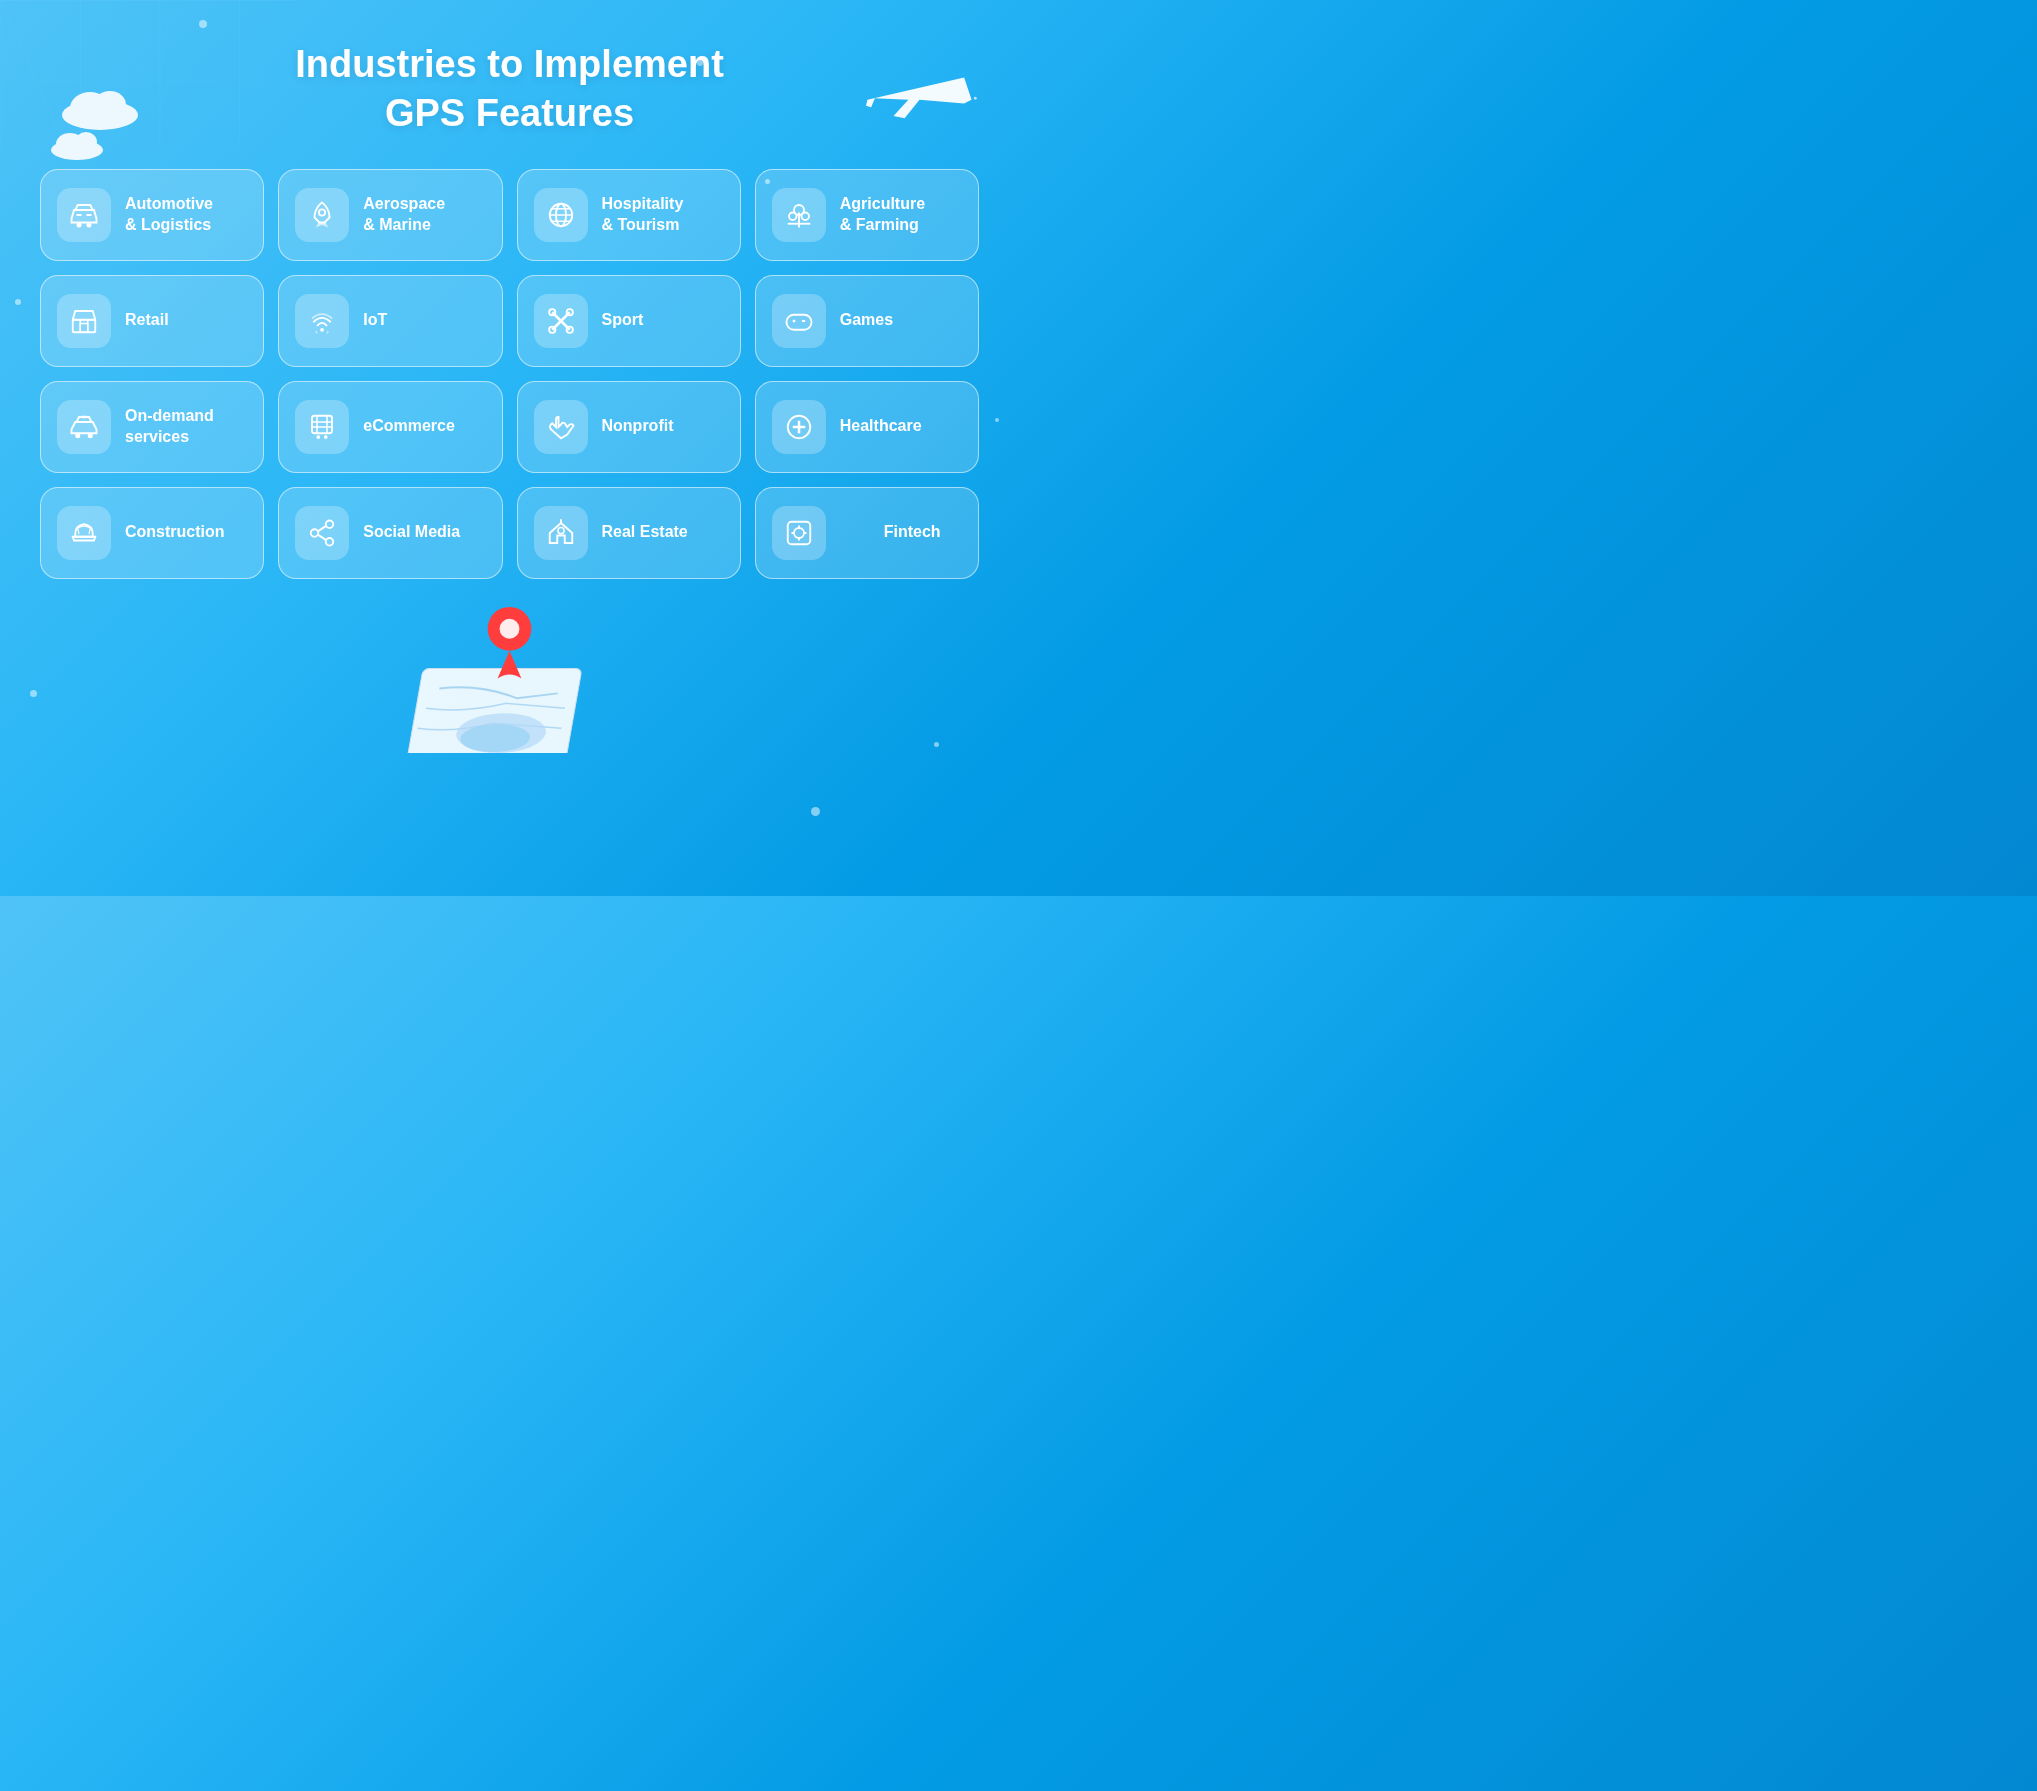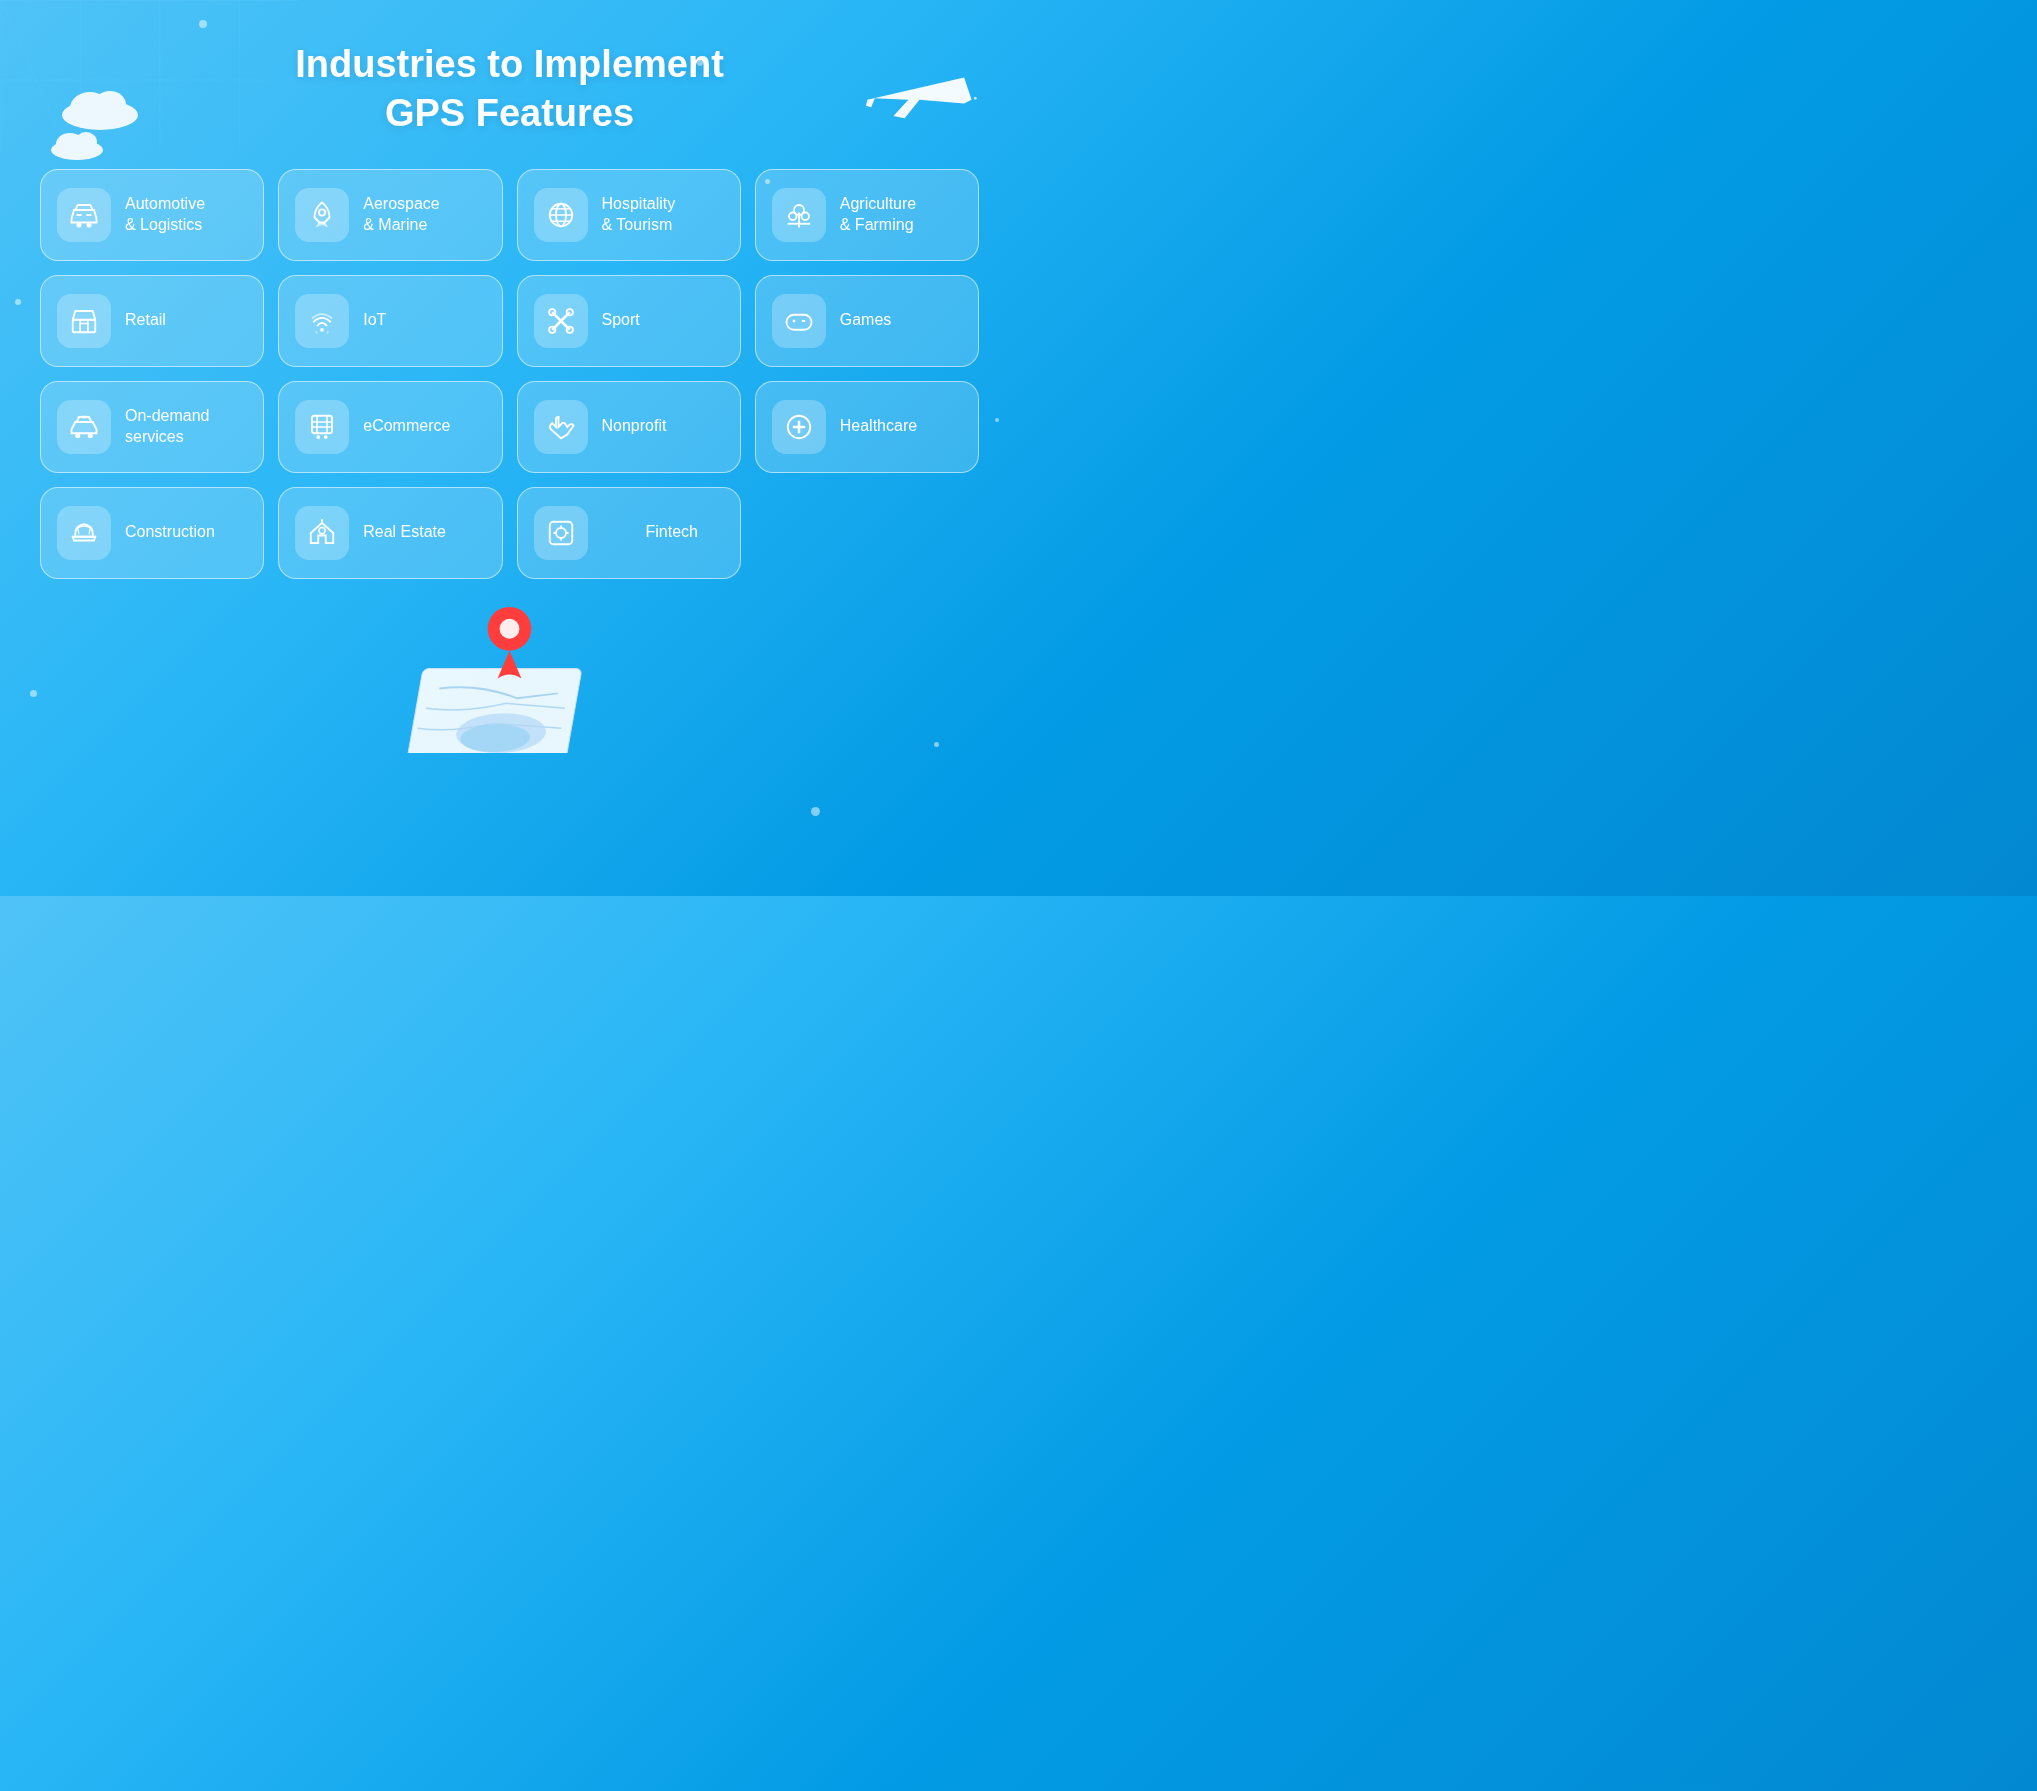--- a/index.html
+++ b/index.html
@@ -87,21 +87,21 @@
       display: flex;
       align-items: center;
       justify-content: center;
       flex-shrink: 0;
       font-size: 26px;
     }
 
     .card-label {
       color: white;
       font-size: 16px;
-      font-weight: 400;
+      font-weight: 700;
       line-height: 1.3;
     }
 
     
     .bottom-section {
       display: flex;
       justify-content: center;
       margin-top: 20px;
       position: relative;
       z-index: 2;
@@ -324,20 +324,31 @@
           <path d="M5 13 Q5 6 12 5 Q19 6 19 13 L19 15 H5 Z" fill="none" stroke="white" stroke-width="1.5"></path>
           <path d="M3 15 H21 L20 18 H4 Z" fill="none" stroke="white" stroke-width="1.5"></path>
           <path d="M8 13 L7 8 Q12 5 17 8 L16 13" fill="none" stroke="white" stroke-width="1"></path>
         </svg>
       </div>
       <span class="card-label" style="white-space: pre-line;">Construction</span>
     </div>
     <div class="card">
       <div class="card-icon">
         <svg class="icon" viewBox="0 0 24 24" xmlns="http://www.w3.org/2000/svg">
+          <circle cx="18" cy="5" r="3" fill="none" stroke="white" stroke-width="1.5"></circle>
+          <circle cx="6" cy="12" r="3" fill="none" stroke="white" stroke-width="1.5"></circle>
+          <circle cx="18" cy="19" r="3" fill="none" stroke="white" stroke-width="1.5"></circle>
+          <path d="M9 10.5 L15 6.5 M9 13.5 L15 17.5" stroke="white" stroke-width="1.5"></path>
+        </svg>
+      </div>
+      <span class="card-label" style="white-space: pre-line;">Social Media</span>
+    </div>
+    <div class="card">
+      <div class="card-icon">
+        <svg class="icon" viewBox="0 0 24 24" xmlns="http://www.w3.org/2000/svg">
           <path d="M3 12 L12 4 L21 12 L21 20 H15 L15 14 H9 L9 20 H3 Z" fill="none" stroke="white" stroke-width="1.5"></path>
           <circle cx="12" cy="10" r="2.5" fill="none" stroke="white" stroke-width="1.2"></circle>
           <path d="M12 4 L12 1" stroke="white" stroke-width="1.5"></path>
         </svg>
       </div>
       <span class="card-label" style="white-space: pre-line;">Real Estate</span>
     </div>
     <div class="card">
       <div class="card-icon">
         <svg class="icon" viewBox="0 0 24 24" xmlns="http://www.w3.org/2000/svg">

